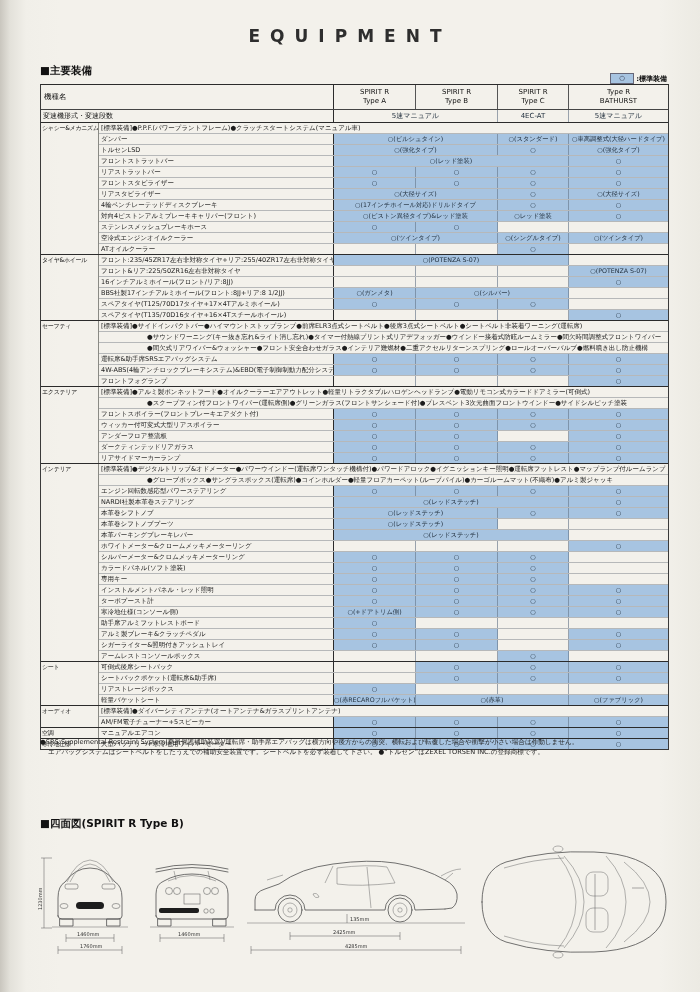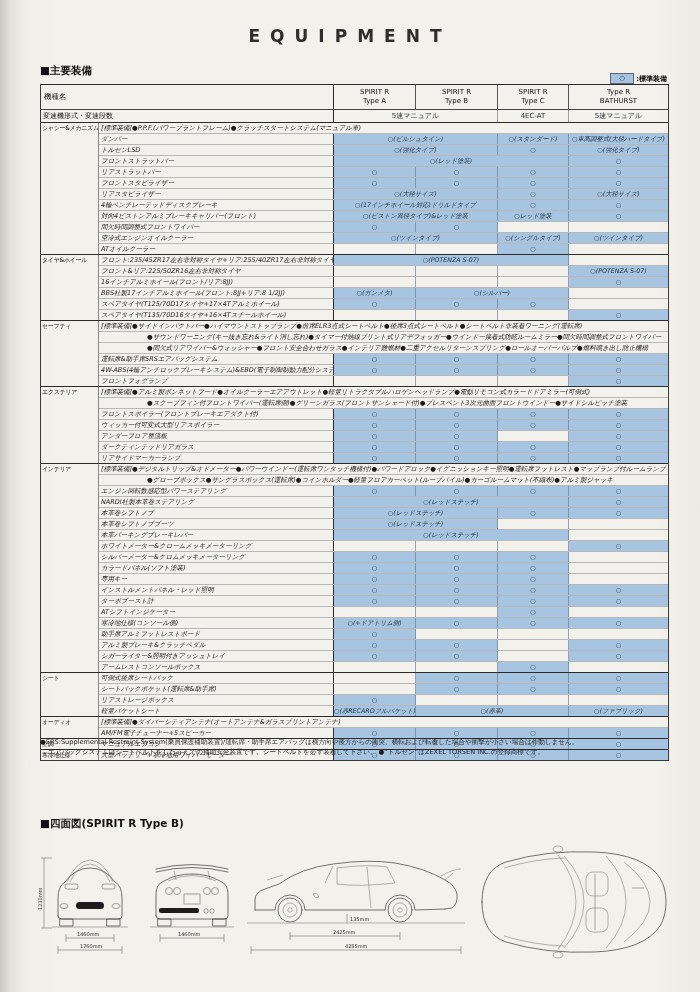--- a/index.html
+++ b/index.html
@@ -23,21 +23,21 @@
            color:#111;border-right:1px solid #555;box-sizing:border-box;}
   .hdr-col:last-child{border-right:none;}
   .trans-row{display:flex;height:12px;line-height:12px;}
   .trans-label{width:293px;font-size:7px;padding-left:2px;box-sizing:border-box;border-right:1.4px solid #2b2b2b;color:#111;}
   .trans-row .vals .cell{line-height:12px;font-size:7px;background:transparent;}
 
   .section{display:flex;border-top:1.5px solid #2b2b2b;}
   .cat-cell{width:58px;box-sizing:border-box;font-size:6px;letter-spacing:-0.3px;color:#111;padding:1px 0 0 1px;
             border-right:1px solid #8a8a84;white-space:nowrap;overflow:hidden;}
   .sec-body{flex:1;min-width:0;}
-  .sec-body > div{border-top:1px solid rgba(90,100,110,0.4);font-style:italic;}
+  .sec-body > div{border-top:1px solid rgba(90,100,110,0.4);}
   .sec-body > div:first-child{border-top:none;}
   .std-row{height:10px;line-height:10px;font-size:6.5px;color:#1c1c1c;white-space:nowrap;overflow:hidden;padding-left:2px;}
   .std-row.cont{padding-left:48px;}
   .item-row{display:flex;height:10px;}
   .name-cell{width:235px;box-sizing:border-box;font-size:6.5px;line-height:10px;padding-left:2px;color:#1c1c1c;
              white-space:nowrap;overflow:hidden;border-right:1.4px solid #2b2b2b;}
   .vals{display:flex;flex:1;}
   .cell{box-sizing:border-box;border-right:1px solid #99a2ac;font-size:6.3px;line-height:10px;text-align:center;
         color:#22303e;white-space:nowrap;overflow:hidden;}
   .cell:last-child{border-right:none;}
@@ -161,21 +161,21 @@
             </div>
             <div class="item-row">
               <div class="name-cell">対向4ピストンアルミブレーキキャリパー(フロント)</div>
               <div class="vals">
                 <div class="cell on" style="width: 164px;">○(ピストン異径タイプ)&amp;レッド塗装</div>
                 <div class="cell on" style="width: 71px;">○レッド塗装</div>
                 <div class="cell on" style="width: 99px;">○</div>
               </div>
             </div>
             <div class="item-row">
-              <div class="name-cell">間欠時間調整式フロントワイパー</div>
+              <div class="name-cell">ステンレスメッシュブレーキホース</div>
               <div class="vals">
                 <div class="cell on" style="width: 82px;">○</div>
                 <div class="cell on" style="width: 82px;">○</div>
                 <div class="cell" style="width: 71px;"></div>
                 <div class="cell" style="width: 99px;"></div>
               </div>
             </div>
             <div class="item-row">
               <div class="name-cell">空冷式エンジンオイルクーラー</div>
               <div class="vals">
@@ -427,29 +427,20 @@
                 <div class="cell on" style="width: 99px;">○</div>
               </div>
             </div>
             <div class="item-row">
               <div class="name-cell">ターボブースト計</div>
               <div class="vals">
                 <div class="cell on" style="width: 82px;">○</div>
                 <div class="cell on" style="width: 82px;">○</div>
                 <div class="cell on" style="width: 71px;">○</div>
                 <div class="cell on" style="width: 99px;">○</div>
-              </div>
-            </div>
-            <div class="item-row">
-              <div class="name-cell">ATシフトインジケーター</div>
-              <div class="vals">
-                <div class="cell" style="width: 82px;"></div>
-                <div class="cell" style="width: 82px;"></div>
-                <div class="cell on" style="width: 71px;">○</div>
-                <div class="cell" style="width: 99px;"></div>
               </div>
             </div>
             <div class="item-row">
               <div class="name-cell">寒冷地仕様(コンソール側)</div>
               <div class="vals">
                 <div class="cell on" style="width: 82px;">○(+ドアトリム側)</div>
                 <div class="cell on" style="width: 82px;">○</div>
                 <div class="cell on" style="width: 71px;">○</div>
                 <div class="cell on" style="width: 99px;">○</div>
               </div>

